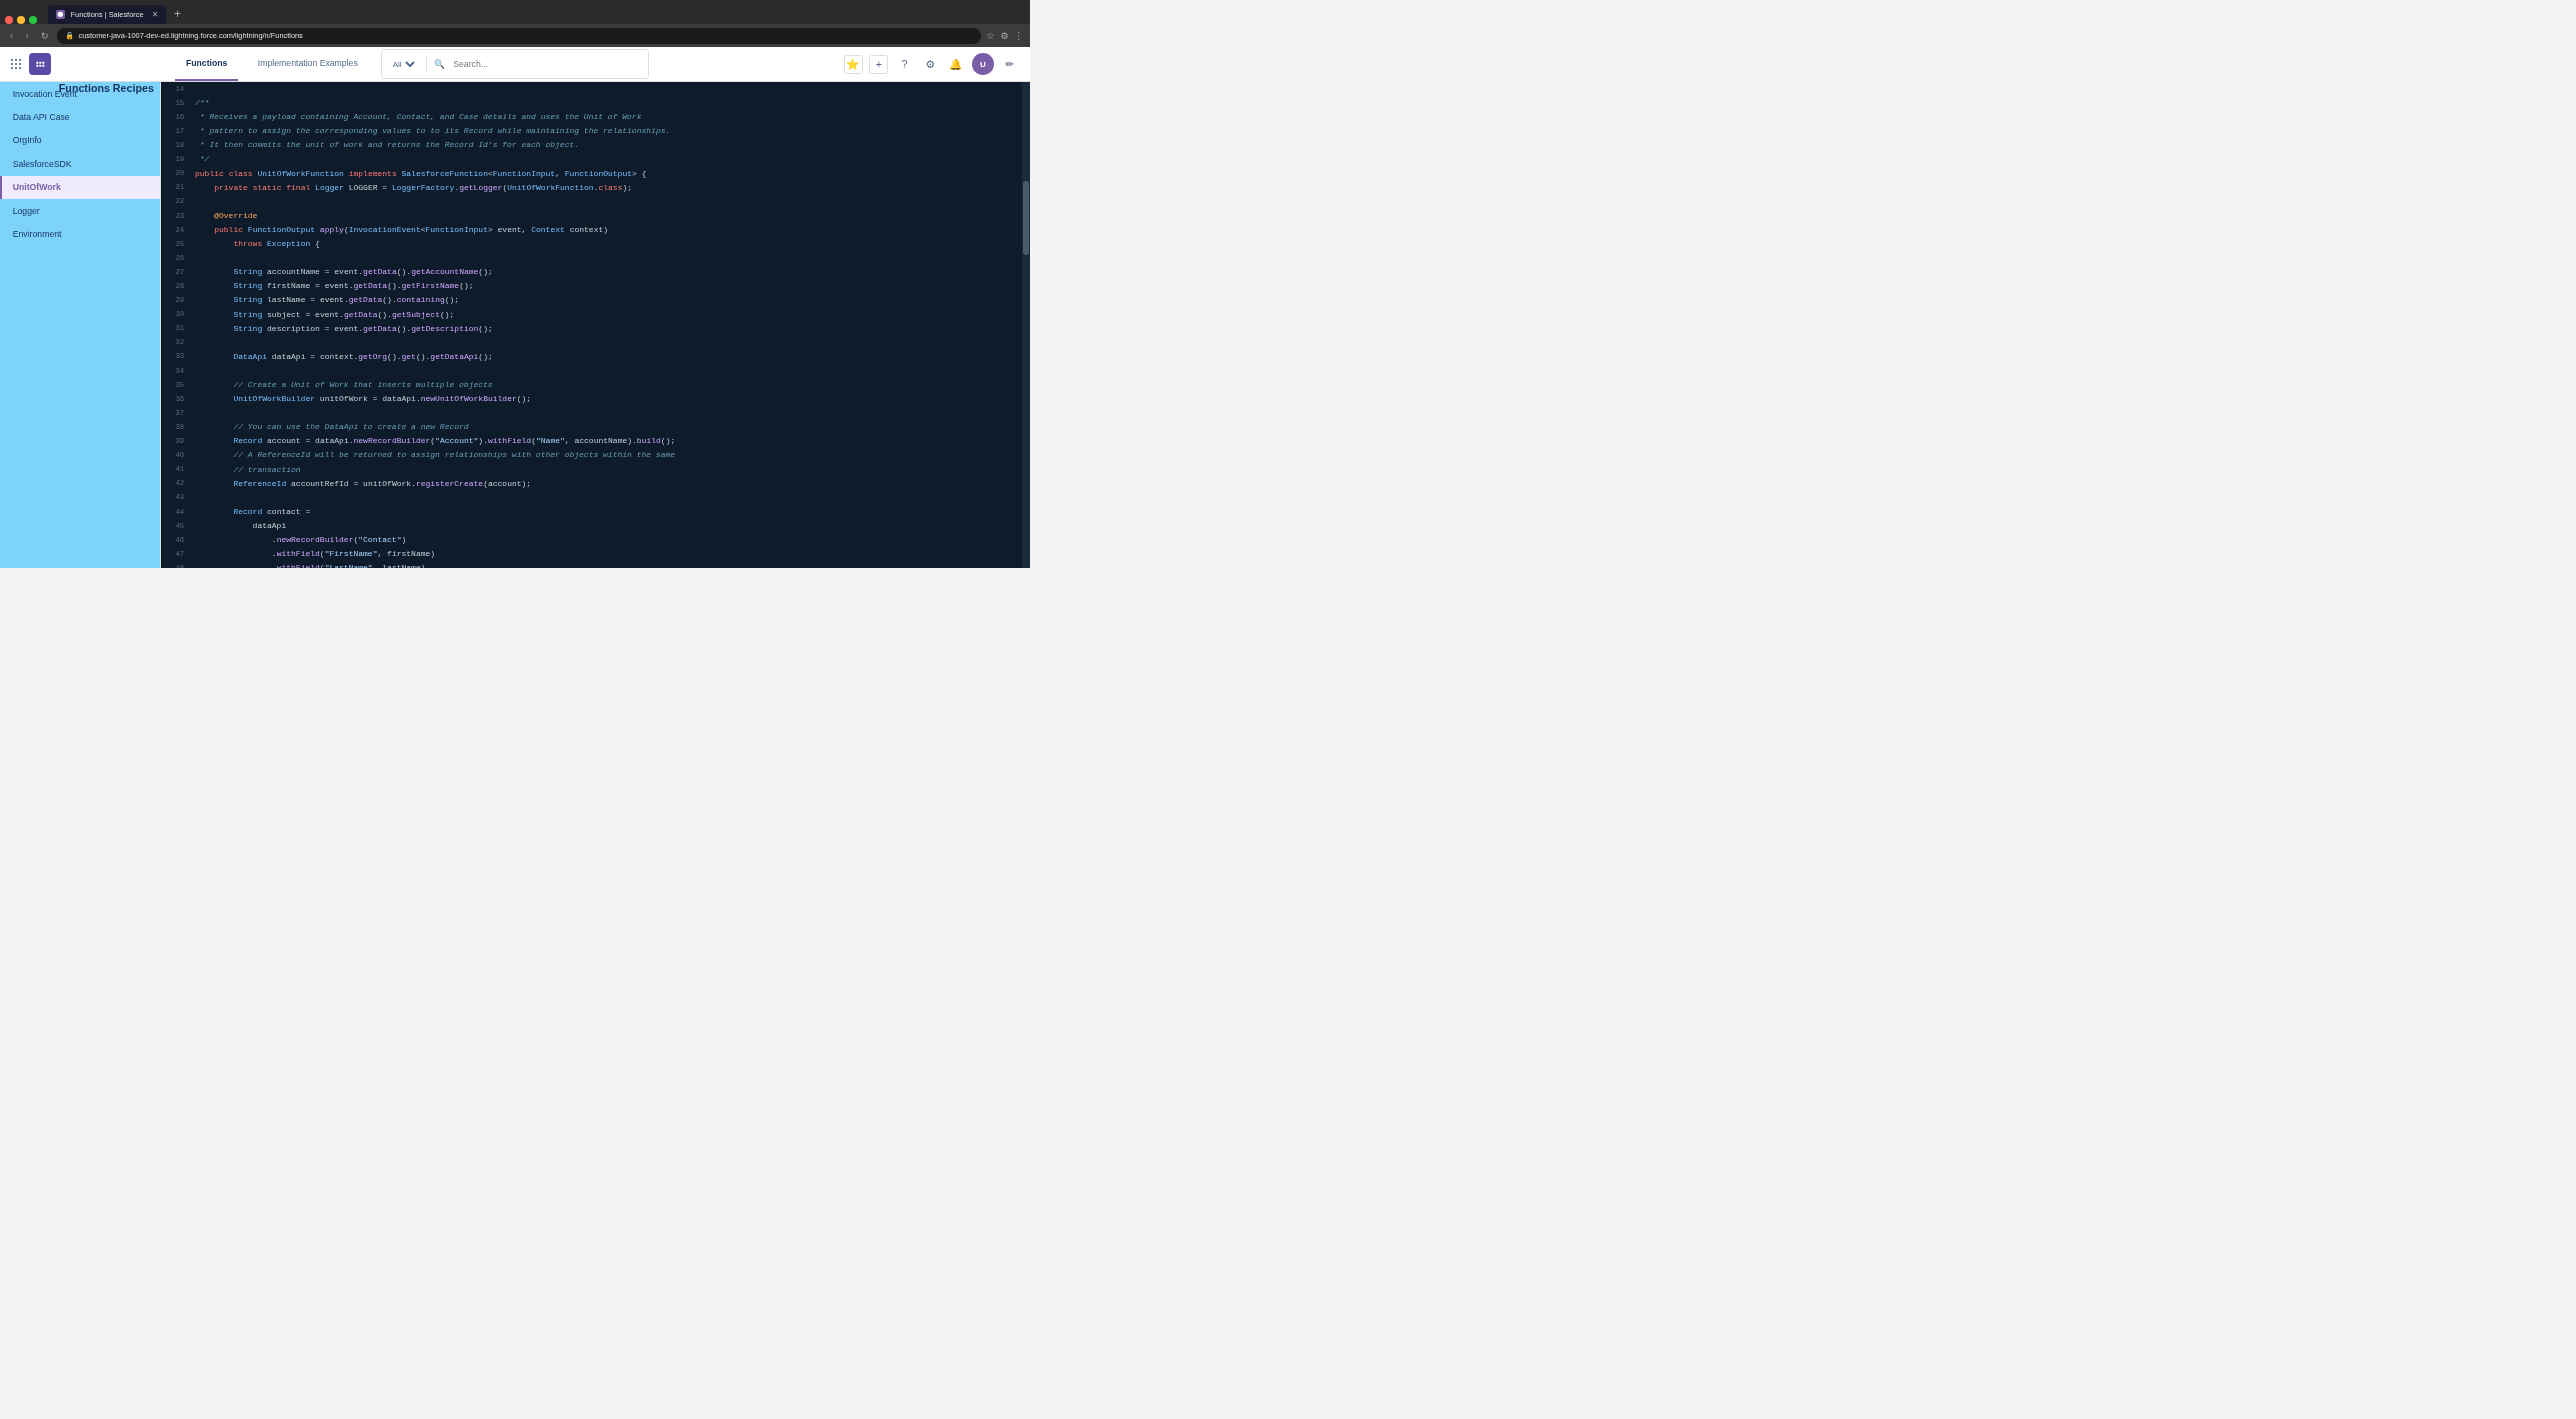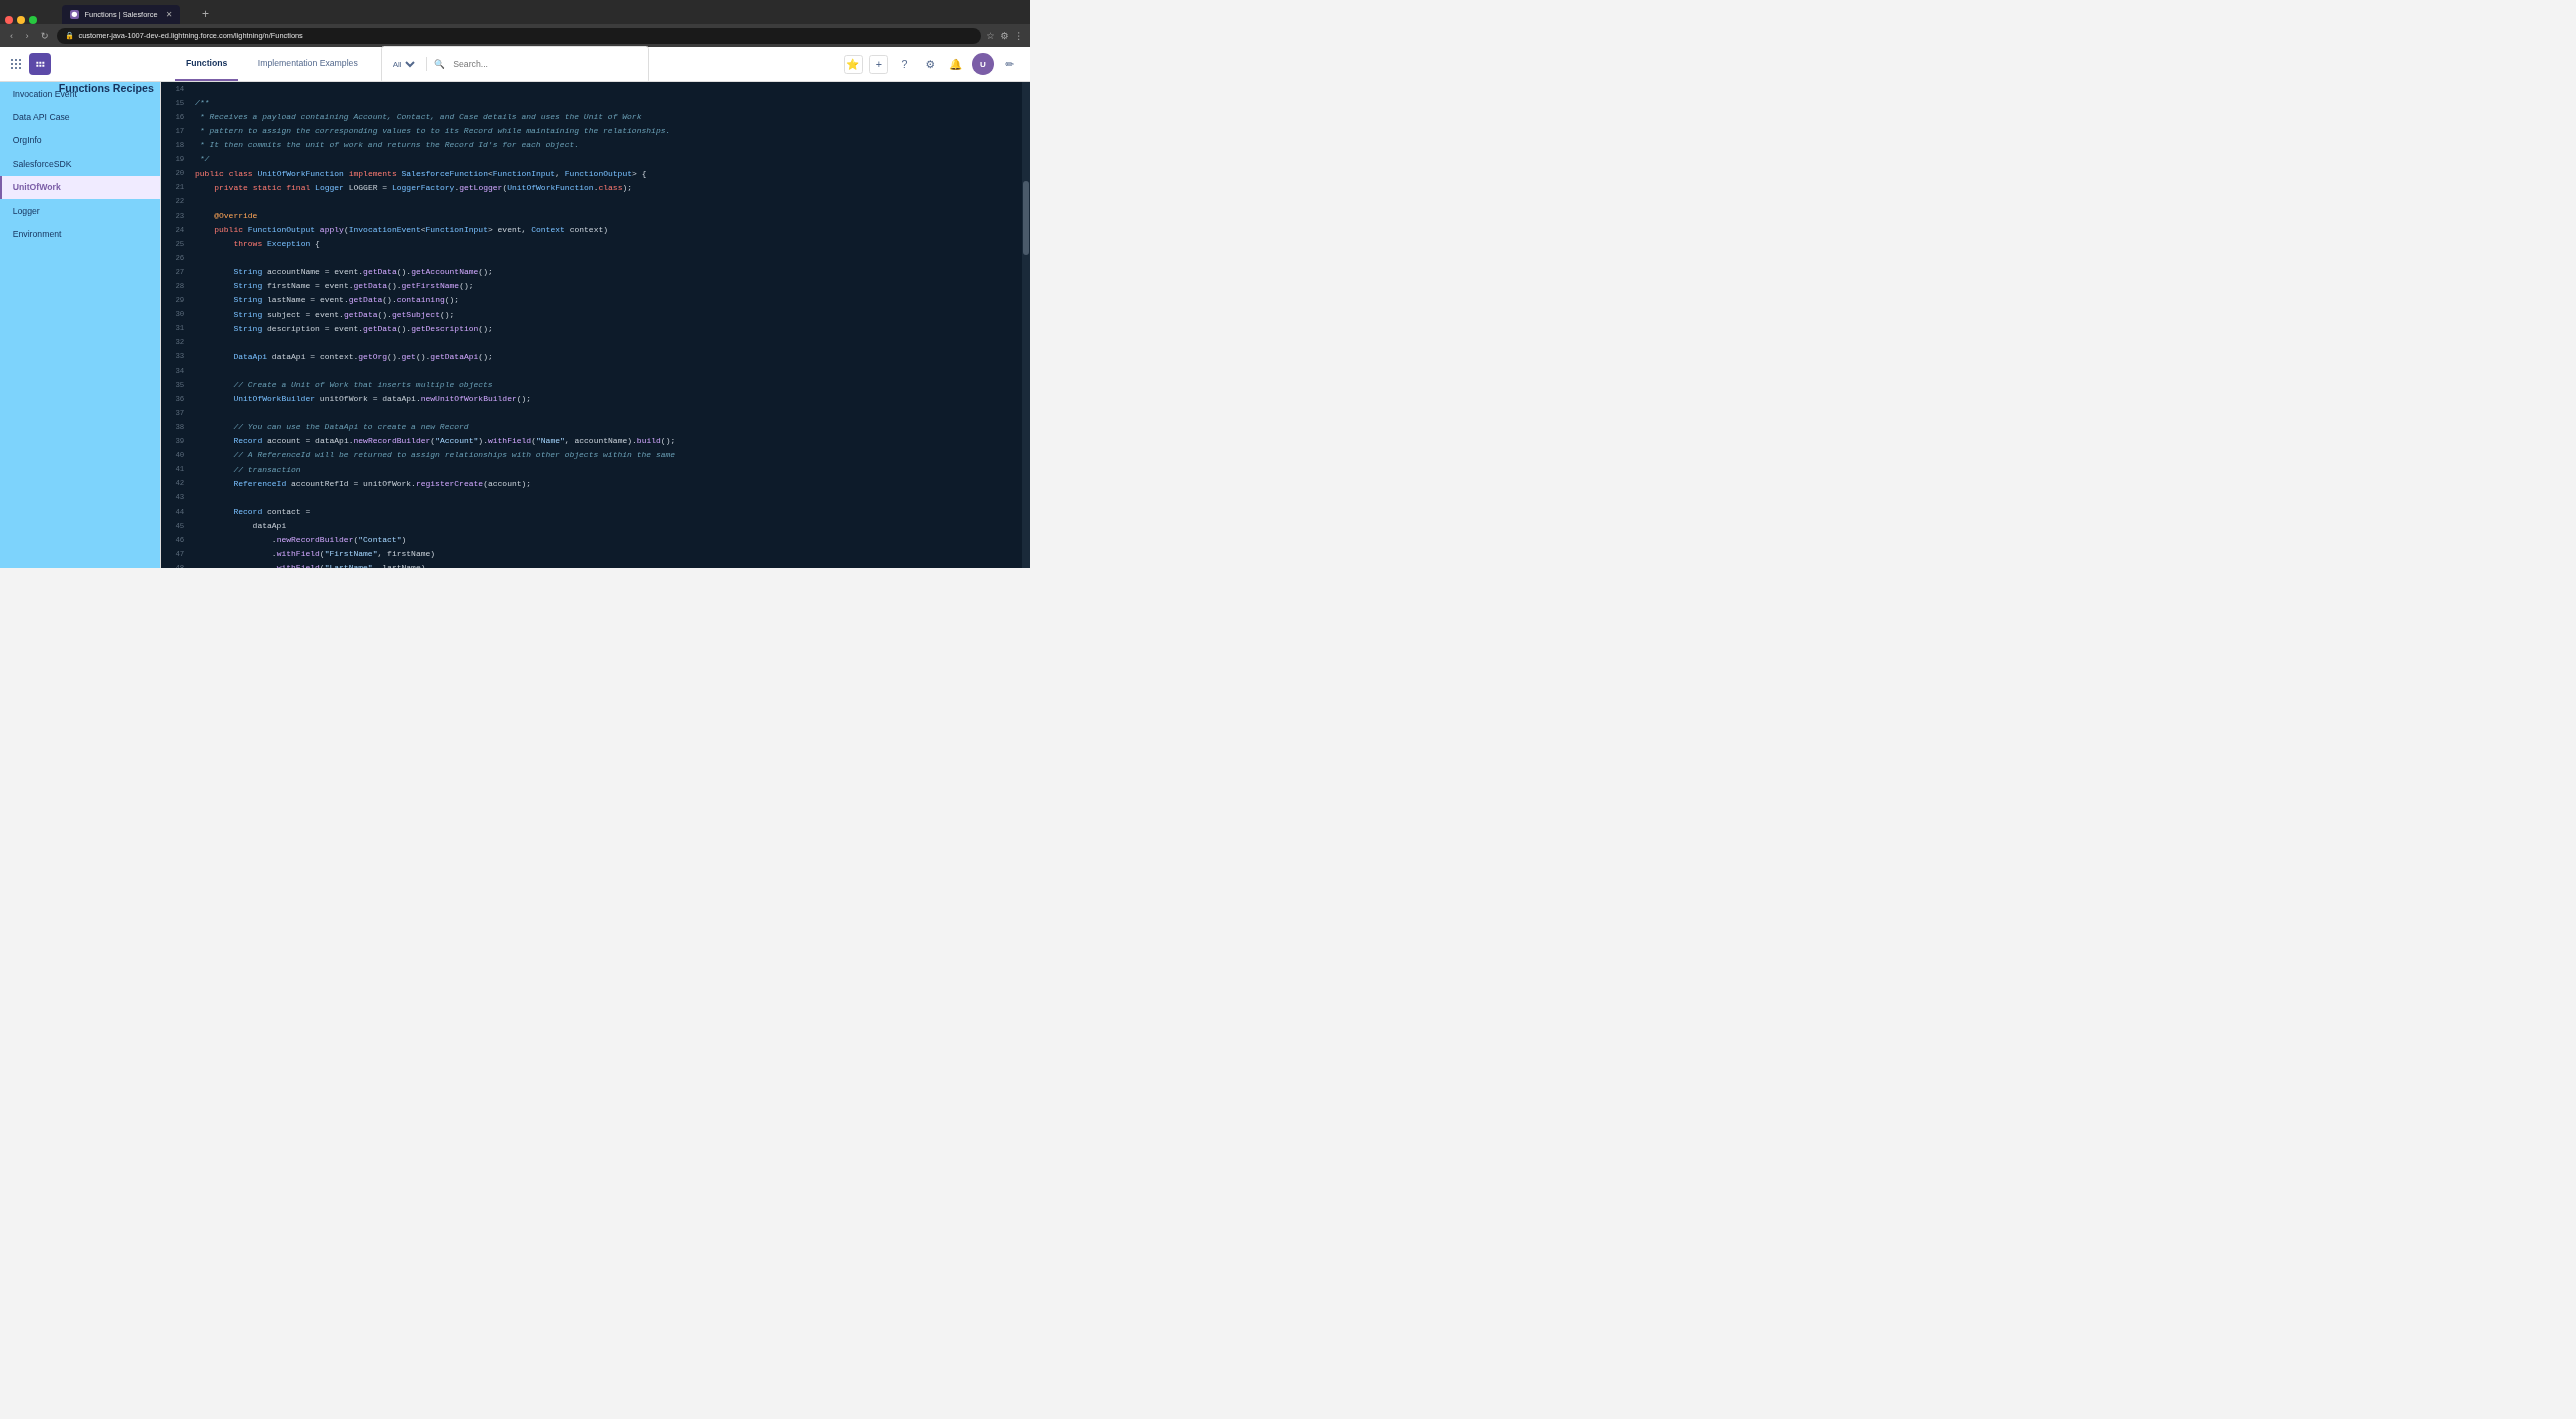--- a/index.html
+++ b/index.html
@@ -1,20 +1,20 @@
 <!DOCTYPE html>
 <html style="font-size:10.7px"><head>
   <meta charset="utf-8">
   <style>
     * { margin: 0; padding: 0; box-sizing: border-box; }
     body { font-family: -apple-system, BlinkMacSystemFont, 'Segoe UI', sans-serif; background: #f3f3f3; width: 1030px; height: 568px; overflow: hidden; font-size: 8.7px; }
 
     
     .browser-chrome { background: #3c3c3c; height: 47px; display: flex; flex-direction: column; }
-    .browser-tabs { height: 24px; display: flex; align-items: flex-end; padding: 0 5.4px; gap: 19px; background: #2b2b2b; }
+    .browser-tabs { height: 24px; display: flex; align-items: flex-end; padding: 0 5.4px; gap: 5px; background: #2b2b2b; }
     .browser-tab { height: 19px; background: #3c3c3c; border-radius: 4px 4px 0 0; display: flex; align-items: center; padding: 0 8px; gap: 5.4px; min-width: 107px; }
     .browser-tab.active { background: #1a1a2e; }
     .tab-favicon { width: 9.4px; height: 9.4px; background: #7b5ea7; border-radius: 2px; display: flex; align-items: center; justify-content: center; }
     .tab-title { color: #e0e0e0; font-size: 7.4px; }
     .tab-close { color: #aaa; font-size: 8px; cursor: pointer; margin-left: 2.7px; }
     .tab-new { color: #aaa; font-size: 12px; cursor: pointer; padding: 2.7px; }
     .browser-toolbar { height: 23px; display: flex; align-items: center; padding: 0 6.7px; gap: 5.4px; background: #3c3c3c; }
     .nav-btn { color: #aaa; font-size: 9.4px; cursor: pointer; padding: 1.3px 3.4px; background: none; border: none; }
     .nav-btn:disabled { opacity: 0.4; }
     .url-bar { flex: 1; height: 16px; background: #1a1a1a; border-radius: 8px; display: flex; align-items: center; padding: 0 8px; gap: 4px; }
@@ -29,21 +29,21 @@
     .tl-green { background: #28c840; }
 
     
     .sf-header { height: 35px; background: #fff; display: flex; align-items: center; padding: 0 10.7px; gap: 8px; border-bottom: 0.7px solid #ddd; position: relative; }
     .sf-app-launcher { width: 21.5px; height: 21.5px; background: #5c4aa8; border-radius: 4px; display: flex; align-items: center; justify-content: center; cursor: pointer; }
     .sf-app-launcher svg { fill: white; }
     .sf-app-name { font-size: 10.7px; font-weight: 600; color: #16325c; margin-right: 13.4px; margin-top: 48px; }
     .sf-nav-tabs { display: flex; align-items: flex-end; height: 100%; gap: 9px; }
     .sf-nav-tab { padding: 0 10.7px; height: 100%; display: flex; align-items: center; font-size: 8.7px; color: #54698d; cursor: pointer; border-bottom: 2px solid transparent; }
     .sf-nav-tab.active { color: #16325c; border-bottom-color: #7b5ea7; font-weight: 600; }
-    .sf-search-bar { width: 268px; height: 37px; border: 0.7px solid #ddd; border-radius: 2.7px; display: flex; align-items: center; padding: 0 6.7px; gap: 8px; }
+    .sf-search-bar { width: 268px; height: 30px; border: 0.7px solid #ddd; border-radius: 2.7px; display: flex; align-items: center; padding: 0 6.7px; gap: 8px; }
     .sf-search-select { border: none; outline: none; font-size: 8px; color: #54698d; background: transparent; }
     .sf-search-input { border: none; outline: none; font-size: 8.7px; color: #16325c; flex: 1; }
     .sf-search-divider { width: 0.7px; height: 13.4px; background: #ddd; }
     .sf-header-right { margin-left: auto; display: flex; align-items: center; gap: 6.7px; }
     .sf-icon-btn { width: 19px; height: 19px; display: flex; align-items: center; justify-content: center; cursor: pointer; color: #54698d; font-size: 10.7px; border-radius: 2.7px; border: 0.7px solid #ddd; }
     .sf-icon-btn.no-border { border: none; }
     .sf-avatar { width: 21.5px; height: 21.5px; border-radius: 50%; background: #7b5ea7; display: flex; align-items: center; justify-content: center; color: white; font-size: 8px; font-weight: 600; cursor: pointer; }
     .grid-icon { display: grid; grid-template-columns: repeat(3, 2.7px); gap: 1.3px; }
     .grid-dot { width: 2.7px; height: 2.7px; background: #54698d; border-radius: 0.7px; }
 

